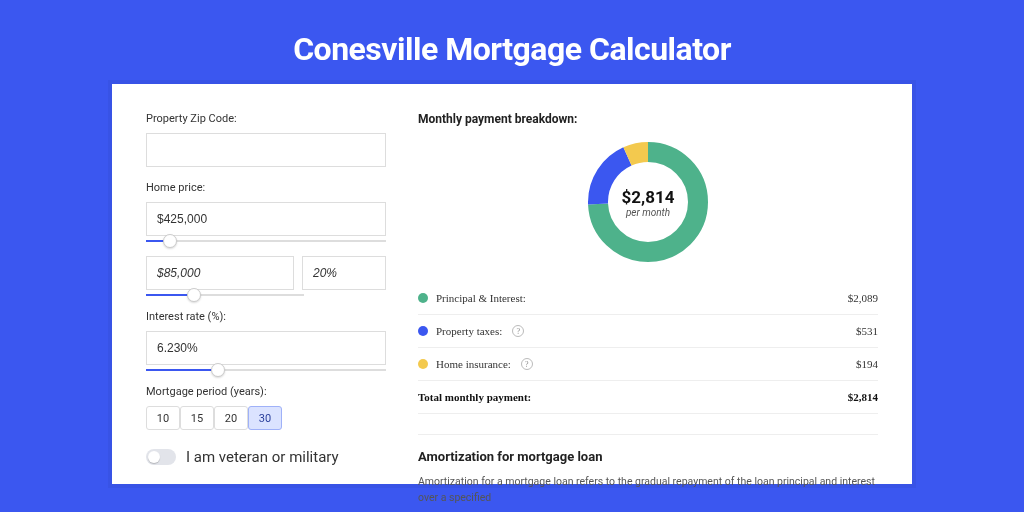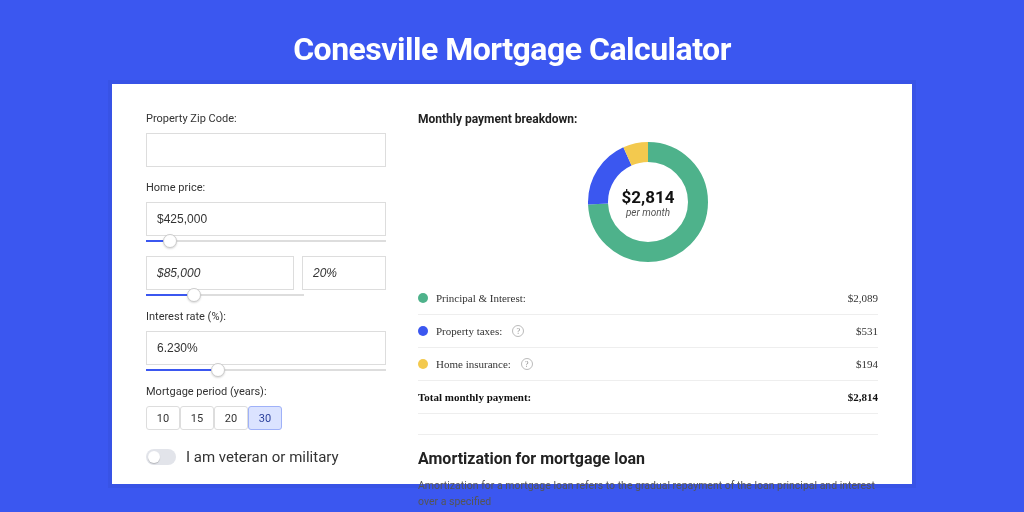--- a/index.html
+++ b/index.html
@@ -164,21 +164,21 @@
     align-items: center;
     justify-content: center;
     margin-left: 2px;
   }
 
   .amort-box {
     margin-top: 20px;
     border-top: 1px solid #eee;
     padding-top: 14px;
   }
-  .amort-title { font-size: 16px; font-weight: 700; color: #222; margin-bottom: 10px; }
+  .amort-title { font-size: 13px; font-weight: 700; color: #222; margin-bottom: 10px; }
   .amort-text { font-size: 10.5px; color: #555; line-height: 1.5; }
 </style>
 </head>
 <body>
 
 <h1 class="page-title">Conesville Mortgage Calculator</h1>
 
 <div class="card">
 
   <div class="left-col">

